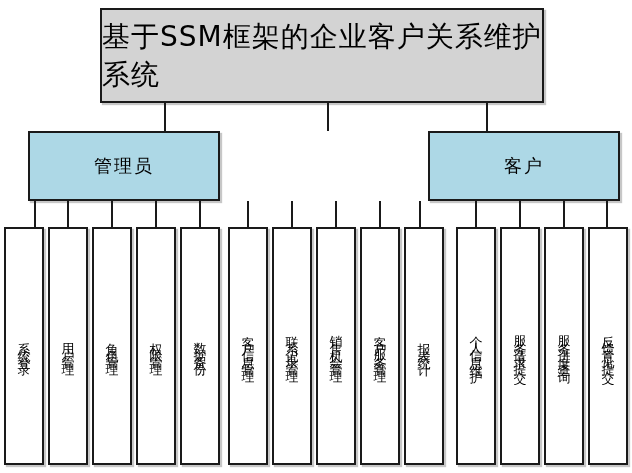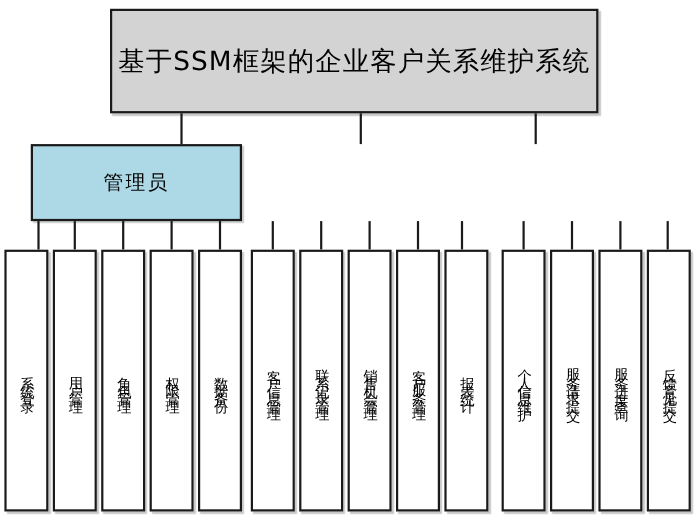--- a/index.html
+++ b/index.html
@@ -14,21 +14,21 @@
     position:absolute;
     box-sizing:border-box;
     border:2px solid var(--border,#1a1a1a);
     display:flex;align-items:center;justify-content:center;
     box-shadow:2px 2px 1px rgba(130,130,130,0.45);
     color:#000;
   }
   .title-box{
     left:100px;top:8px;width:444px;height:95px;
     background:var(--title-fill,#d3d3d3);
-    font-size:24px;letter-spacing:1px;
+    font-size:28px;letter-spacing:1px;
     text-align:left;
   }
   .branch-box{
     top:131px;height:70px;
     background:var(--branch-fill,#add8e6);
     font-size:18px;letter-spacing:2px;
   }
   .branch-admin{left:28px;width:192px;}
   .branch-staff{left:232px;width:187px;}
   .branch-customer{left:428px;width:192px;}
@@ -60,20 +60,23 @@
   <div class="node title-box">
     <span>基于SSM框架的企业客户关系维护系统</span>
   </div>
 
   <div class="connector conn-top" style="left:164px;"></div>
   <div class="connector conn-top" style="left:327px;"></div>
   <div class="connector conn-top" style="left:486px;"></div>
 
   <div class="node branch-box branch-admin">
     <span>管理员</span>
+  </div>
+  <div class="node branch-box branch-customer">
+    <span>客户</span>
   </div>
 
   <div class="connector conn-mid" style="left:34px;"></div>
   <div class="connector conn-mid" style="left:67px;"></div>
   <div class="connector conn-mid" style="left:111px;"></div>
   <div class="connector conn-mid" style="left:155px;"></div>
   <div class="connector conn-mid" style="left:199px;"></div>
 
   <div class="connector conn-mid" style="left:247px;"></div>
   <div class="connector conn-mid" style="left:291px;"></div>

